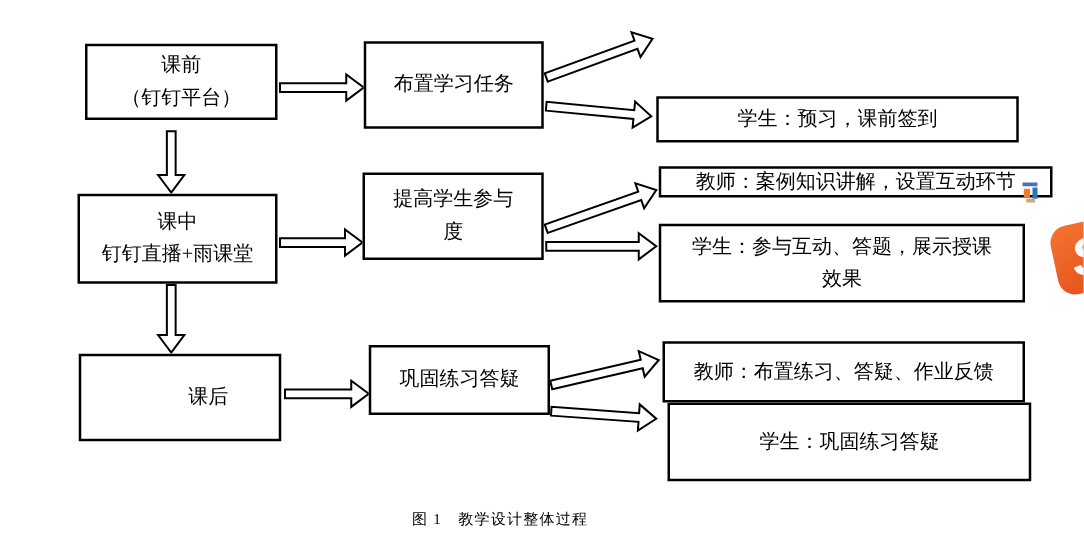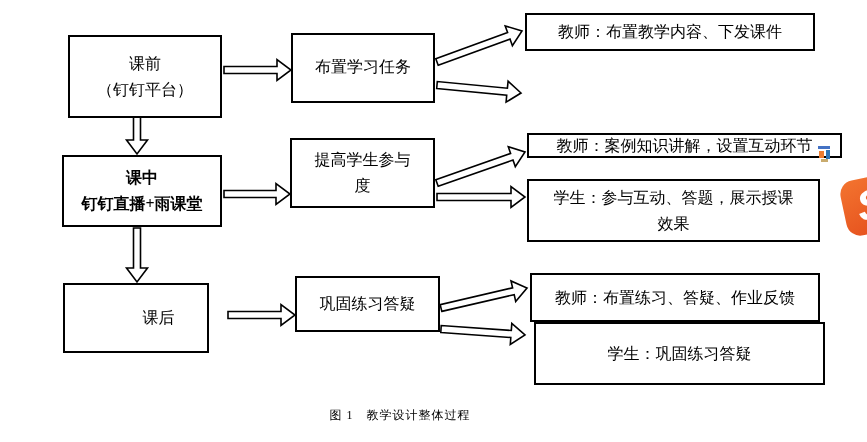--- a/index.html
+++ b/index.html
@@ -46,55 +46,55 @@
       <polygon points="133.5,105.0 133.5,140.0 126.5,140.0 137.0,154.0 147.5,140.0 140.5,140.0 140.5,105.0" fill="#ffffff" stroke="#000000" stroke-width="1.6"></polygon>
       <polygon points="133.5,228.0 133.5,268.0 126.5,268.0 137.0,282.0 147.5,268.0 140.5,268.0 140.5,228.0" fill="#ffffff" stroke="#000000" stroke-width="1.6"></polygon>
       <polygon points="438.2,65.3 510.0,39.1 512.4,45.7 522.0,31.0 505.2,25.9 507.6,32.5 435.8,58.7" fill="#ffffff" stroke="#000000" stroke-width="1.6"></polygon>
       <polygon points="436.7,88.5 506.7,95.2 506.1,102.1 521.0,93.0 508.1,81.2 507.4,88.2 437.3,81.5" fill="#ffffff" stroke="#000000" stroke-width="1.6"></polygon>
       <polygon points="438.2,186.3 513.0,160.0 515.3,166.6 525.0,152.0 508.3,146.7 510.6,153.4 435.8,179.7" fill="#ffffff" stroke="#000000" stroke-width="1.6"></polygon>
       <polygon points="437.0,200.5 511.0,200.5 511.0,207.5 525.0,197.0 511.0,186.5 511.0,193.5 437.0,193.5" fill="#ffffff" stroke="#000000" stroke-width="1.6"></polygon>
       <polygon points="441.8,311.4 514.2,294.6 515.7,301.4 527.0,288.0 511.0,280.9 512.6,287.8 440.2,304.6" fill="#ffffff" stroke="#000000" stroke-width="1.6"></polygon>
       <polygon points="440.8,332.5 510.8,337.5 510.3,344.5 525.0,335.0 511.8,323.5 511.3,330.5 441.2,325.5" fill="#ffffff" stroke="#000000" stroke-width="1.6"></polygon>
     </svg>
 
-  <div class="box" style="left:68px;top:35px;width:154px;height:83px;">
+  <div class="box" style="left:68px;top:35px;width:154px;height:61px;">
     <span class="line">课前</span>
     <span class="line">（钉钉平台）</span>
   </div>
   <div class="box" style="left:291px;top:33px;width:144px;height:70px;font-family:Liberation Mono, monospace;">
     <span class="line">布置学习任务</span>
 
   </div>
-  <div class="box" style="left:525px;top:13px;width:290px;height:38px;">
-    <span class="line">教师：布置教学内容、下发课件</span>
+  <div class="box" style="left:525px;top:77px;width:290px;height:37px;">
+    <span class="line">学生：预习，课前签到</span>
   </div>
 
-  <div class="box" style="left:62px;top:155px;width:160px;height:72px;font-weight:bold;">
+  <div class="box" style="left:62px;top:155px;width:160px;height:72px;">
     <span class="line">课中</span>
     <span class="line">钉钉直播+雨课堂</span>
   </div>
   <div class="box" style="left:290px;top:138px;width:145px;height:70px;">
     <span class="line">提高学生参与</span>
     <span class="line">度</span>
   </div>
   <div class="box" style="left:527px;top:133px;width:315px;height:25px;">
     <span class="line">教师：案例知识讲解，设置互动环节</span>
   </div>
   <div class="box" style="left:527px;top:179px;width:293px;height:63px;padding:0 18px;align-items:flex-end;">
     <span class="line">学生：参与互动、答题，展示授课效果</span>
   </div>
 
-  <div class="box" style="left:63px;top:283px;width:146px;height:70px;padding-left:45px;">
+  <div class="box" style="left:63px;top:283px;width:162px;height:70px;padding-left:45px;">
     <span class="line">课后</span>
   </div>
   <div class="box" style="left:295px;top:276px;width:145px;height:56px;align-items:center;">
     <span class="line">巩固练习答疑</span>
 
   </div>
-  <div class="box" style="left:530px;top:273px;width:290px;height:49px;">
+  <div class="box" style="left:530px;top:273px;width:290px;height:49px;font-family:Liberation Mono, monospace;">
     <span class="line">教师：布置练习、答疑、作业反馈</span>
   </div>
   <div class="box" style="left:534px;top:322px;width:291px;height:63px;">
     <span class="line">学生：巩固练习答疑</span>
   </div>
 
   <div class="artifact">
     <i class="a1"></i>
     <i class="a2"></i>
     <i class="a3"></i>

